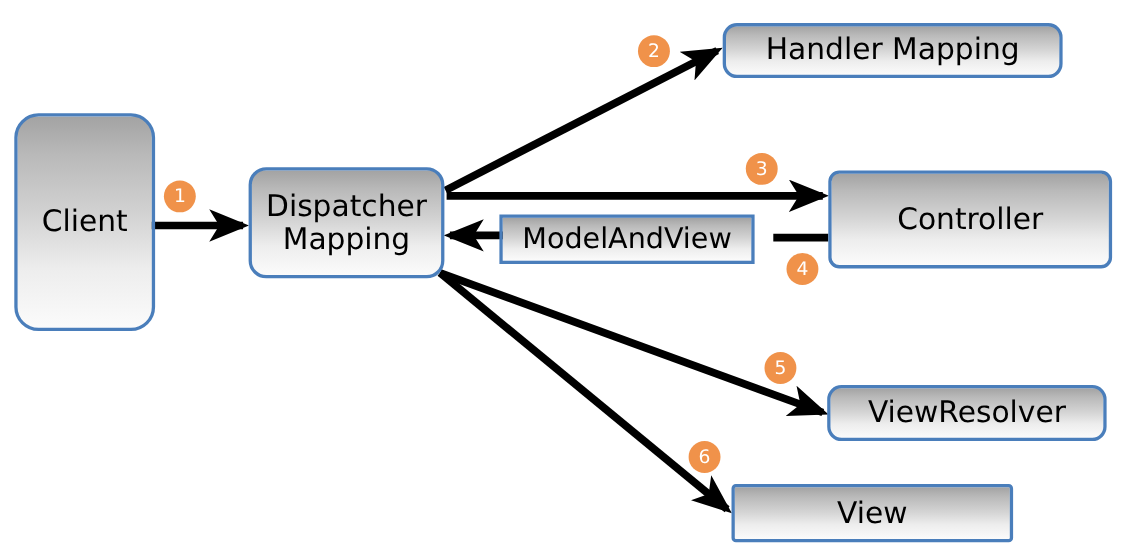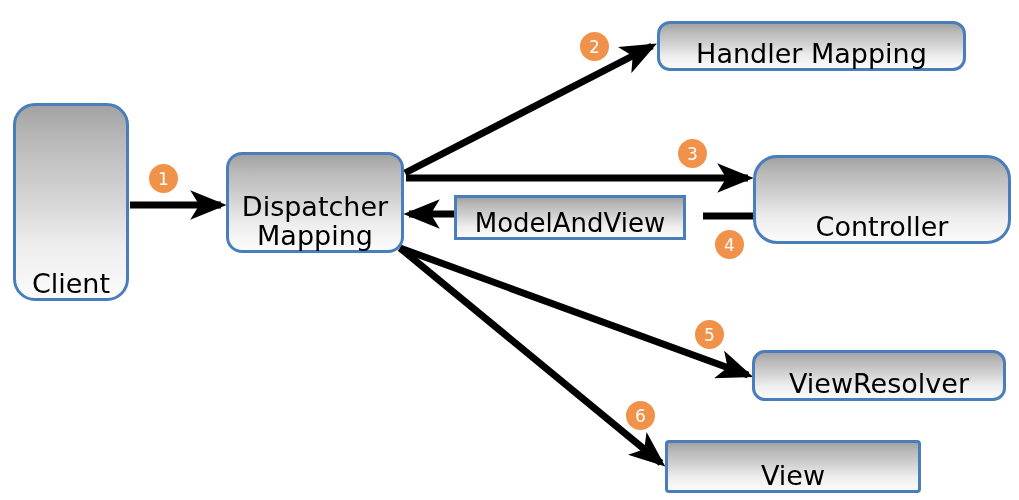--- a/index.html
+++ b/index.html
@@ -24,41 +24,41 @@
     width: 1019px;
     height: 500px;
   }
   .node {
     position: absolute;
     box-sizing: border-box;
     border: 3px solid #4a7ebb;
     border-radius: 12px;
     background: linear-gradient(to bottom, #a3a3a3 0%, #b9b9b9 18%, #d4d4d4 48%, #ededed 72%, #fbfbfb 100%);
     display: flex;
-    align-items: flex-end;
+    align-items: center;
     justify-content: center;
     text-align: center;
     color: #000000;
     font-size: 27px;
     line-height: 1.08;
     z-index: 3;
   }
   .node-label {
     display: block;
     width: 100%;
     padding: 0 6px;
     box-sizing: border-box;
   }
   .node-label-line {
     display: block;
   }
   #node-client {
     left: 13px;
     top: 103px;
-    width: 116px;
+    width: 128px;
     height: 198px;
     border-radius: 22px;
   }
   #node-dispatcher {
     left: 226px;
     top: 152px;
     width: 178px;
     height: 101px;
     border-radius: 16px;
   }
@@ -67,21 +67,21 @@
     top: 21px;
     width: 309px;
     height: 50px;
     border-radius: 13px;
   }
   #node-controller {
     left: 753px;
     top: 155px;
     width: 258px;
     height: 89px;
-    border-radius: 24px;
+    border-radius: 10px;
   }
   #node-model-and-view {
     left: 454px;
     top: 195px;
     width: 232px;
     height: 45px;
     border-radius: 0;
     font-size: 26px;
   }
   #node-view-resolver {

